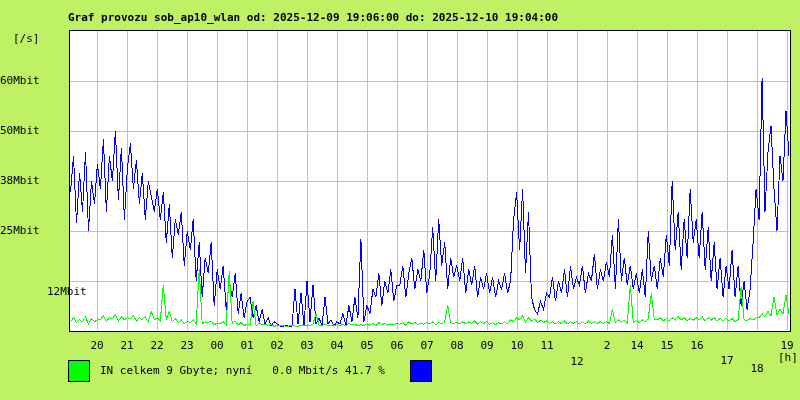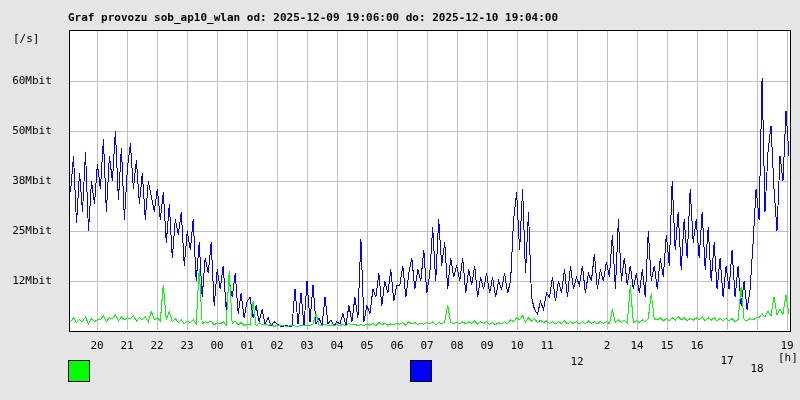--- a/index.html
+++ b/index.html
@@ -1,26 +1,26 @@
 <!DOCTYPE html>
 <html><head>
 <meta charset="utf-8">
 <style>
   html,body{margin:0;padding:0;}
   .screen{
     position:relative;width:800px;height:400px;overflow:hidden;
-    background:#e5e5e5;color:#000;
+    background:#bef264;color:#000;
     font-family:"DejaVu Sans Mono","Liberation Mono",monospace;
     font-size:11px;line-height:12px;
   }
   .title{position:absolute;left:68px;top:12px;font-weight:bold;white-space:pre;}
   .y-unit{position:absolute;left:13px;top:33px;}
   #chart-svg{position:absolute;left:0;top:0;}
   #y-labels{position:absolute;left:0;top:0;width:64px;height:340px;}
-  .ylab{position:absolute;left:0;width:64px;text-align:center;}
+  .ylab{position:absolute;left:0;width:64px;text-align:left;}
   #x-labels{position:absolute;left:0;top:340px;width:800px;height:14px;}
   .xlab{position:absolute;top:0;width:30px;text-align:center;}
   .x-unit{position:absolute;left:778px;top:352px;}
   .swatch{position:absolute;width:20px;height:20px;border:1px solid #000;}
   .swatch-in{left:68px;top:360px;}
   .swatch-out{left:410px;top:360px;}
   .leg-text{position:absolute;top:365px;white-space:pre;}
   .leg-in{left:100px;}
   .leg-out{left:440px;}
   .avail{position:absolute;left:438px;top:383px;white-space:pre;}
@@ -68,21 +68,21 @@
       <line x1="69" y1="331.5" x2="790.5" y2="331.5" stroke="#000000" stroke-width="1" shape-rendering="crispEdges"></line>
       <path d="M70.5 192.5 L73.5 156.0 L76.5 223.3 L79.5 172.7 L82.5 211.8 L85.5 151.8 L88.5 231.0 L91.5 181.0 L94.5 204.1 L97.4 164.3 L100.4 188.7 L103.4 139.3 L106.4 211.8 L109.4 156.0 L112.4 181.0 L115.4 131.0 L118.4 200.2 L121.4 147.7 L124.4 219.5 L127.4 168.5 L130.4 143.5 L133.4 188.7 L136.4 160.2 L139.4 204.1 L142.3 172.7 L145.3 219.5 L148.3 181.0 L151.3 196.4 L154.3 211.8 L157.3 188.7 L160.3 219.5 L163.3 192.5 L166.3 242.5 L169.3 204.1 L172.3 257.9 L175.3 219.5 L178.3 234.8 L181.3 211.8 L184.3 265.6 L187.3 231.0 L190.3 250.2 L193.2 219.5 L196.2 281.0 L199.2 242.5 L202.2 297.3 L205.2 257.9 L208.2 273.3 L211.2 242.5 L214.2 305.5 L217.2 269.5 L220.2 289.2 L223.2 265.6 L226.2 309.6 L229.2 281.0 L232.2 297.3 L235.2 273.3 L238.2 313.7 L241.1 293.3 L244.1 317.8 L247.1 301.4 L250.1 297.3 L253.1 317.8 L256.1 305.5 L259.1 321.8 L262.1 309.6 L265.1 323.9 L268.1 317.8 L271.1 325.9 L274.1 321.8 L277.1 323.9 L280.1 325.9 L283.1 326.7 L286.0 325.1 L289.0 326.7 L292.0 325.9 L295.0 289.2 L298.0 323.9 L301.0 293.3 L304.0 325.9 L307.0 281.0 L310.0 321.8 L313.0 285.1 L316.0 323.9 L319.0 317.8 L322.0 325.9 L325.0 297.3 L328.0 323.9 L331.0 319.8 L333.9 325.9 L336.9 321.8 L339.9 323.9 L342.9 313.7 L345.9 325.9 L348.9 305.5 L351.9 321.8 L354.9 297.3 L357.9 317.8 L360.9 238.7 L363.9 321.8 L366.9 305.5 L369.9 313.7 L372.9 289.2 L375.9 297.3 L378.9 273.3 L381.8 305.5 L384.8 281.0 L387.8 293.3 L390.8 269.5 L393.8 301.4 L396.8 285.1 L399.8 285.1 L402.8 265.6 L405.8 297.3 L408.8 273.3 L411.8 257.9 L414.8 289.2 L417.8 269.5 L420.8 281.0 L423.8 250.2 L426.8 293.3 L429.8 273.3 L432.7 227.2 L435.7 281.0 L438.7 219.5 L441.7 265.6 L444.7 242.5 L447.7 289.2 L450.7 257.9 L453.7 277.2 L456.7 265.6 L459.7 281.0 L462.7 257.9 L465.7 293.3 L468.7 269.5 L471.7 285.1 L474.7 265.6 L477.6 297.3 L480.6 277.2 L483.6 289.2 L486.6 273.3 L489.6 293.3 L492.6 277.2 L495.6 297.3 L498.6 281.0 L501.6 289.2 L504.6 273.3 L507.6 293.3 L510.6 281.0 L513.6 219.5 L516.6 192.5 L519.6 250.2 L522.6 188.7 L525.5 273.3 L528.5 211.8 L531.5 297.3 L534.5 309.6 L537.5 313.7 L540.5 301.4 L543.5 309.6 L546.5 293.3 L549.5 297.3 L552.5 277.2 L555.5 301.4 L558.5 281.0 L561.5 293.3 L564.5 269.5 L567.5 297.3 L570.5 265.6 L573.5 289.2 L576.4 277.2 L579.4 285.1 L582.4 265.6 L585.4 293.3 L588.4 273.3 L591.4 281.0 L594.4 254.1 L597.4 289.2 L600.4 269.5 L603.4 281.0 L606.4 261.8 L609.4 277.2 L612.4 234.8 L615.4 289.2 L618.4 219.5 L621.4 281.0 L624.3 257.9 L627.3 285.1 L630.3 265.6 L633.3 289.2 L636.3 273.3 L639.3 293.3 L642.3 269.5 L645.3 297.3 L648.3 231.0 L651.3 281.0 L654.3 265.6 L657.3 289.2 L660.3 257.9 L663.3 277.2 L666.3 234.8 L669.3 265.6 L672.2 181.0 L675.2 250.2 L678.2 211.8 L681.2 269.5 L684.2 219.5 L687.2 257.9 L690.2 188.7 L693.2 242.5 L696.2 219.5 L699.2 257.9 L702.2 211.8 L705.2 269.5 L708.2 227.2 L711.2 281.0 L714.2 242.5 L717.1 289.2 L720.1 257.9 L723.1 297.3 L726.1 265.6 L729.1 289.2 L732.1 250.2 L735.1 297.3 L738.1 265.6 L741.1 305.5 L744.1 281.0 L747.1 309.6 L750.1 289.2 L753.1 242.5 L756.1 188.7 L759.1 219.5 L762.1 77.7 L765.0 211.8 L768.0 151.8 L771.0 126.0 L774.0 188.7 L777.0 231.0 L780.0 156.0 L783.0 181.0 L786.0 111.0 L789.0 156.0 " fill="none" stroke="#0000ff" stroke-width="1" shape-rendering="crispEdges"></path>
       <path d="M70.5 321.8 L73.5 317.8 L76.5 322.6 L79.5 319.8 L82.5 321.8 L85.5 316.9 L88.5 323.9 L91.5 318.6 L94.5 321.8 L97.4 319.8 L100.4 319.8 L103.4 315.7 L106.4 321.8 L109.4 317.8 L112.4 318.6 L115.4 314.5 L118.4 321.0 L121.4 316.9 L124.4 319.8 L127.4 317.8 L130.4 318.6 L133.4 315.7 L136.4 321.0 L139.4 317.8 L142.3 319.8 L145.3 316.9 L148.3 321.8 L151.3 311.6 L154.3 319.8 L157.3 317.8 L160.3 321.0 L163.3 285.1 L166.3 319.8 L169.3 311.6 L172.3 321.8 L175.3 318.6 L178.3 322.6 L181.3 319.8 L184.3 323.9 L187.3 321.0 L190.3 322.6 L193.2 319.8 L196.2 323.9 L199.2 269.5 L202.2 323.9 L205.2 321.8 L208.2 322.6 L211.2 321.0 L214.2 325.1 L217.2 322.6 L220.2 323.9 L223.2 321.8 L226.2 325.1 L229.2 271.4 L232.2 323.9 L235.2 321.0 L238.2 325.1 L241.1 322.6 L244.1 325.9 L247.1 323.9 L250.1 325.1 L253.1 301.4 L256.1 325.9 L259.1 322.6 L262.1 325.1 L265.1 323.9 L268.1 325.9 L271.1 323.9 L274.1 326.7 L277.1 325.1 L280.1 325.9 L283.1 325.1 L286.0 326.7 L289.0 325.9 L292.0 325.1 L295.0 325.9 L298.0 326.7 L301.0 325.1 L304.0 325.9 L307.0 325.5 L310.0 325.9 L313.0 323.9 L316.0 313.7 L319.0 325.1 L322.0 325.9 L325.0 323.9 L328.0 325.9 L331.0 325.1 L333.9 325.9 L336.9 324.7 L339.9 325.9 L342.9 324.3 L345.9 325.9 L348.9 323.5 L351.9 325.1 L354.9 323.9 L357.9 325.9 L360.9 324.7 L363.9 325.5 L366.9 324.3 L369.9 325.1 L372.9 323.5 L375.9 325.9 L378.9 322.6 L381.8 324.7 L384.8 323.5 L387.8 325.1 L390.8 323.9 L393.8 324.7 L396.8 323.1 L399.8 324.3 L402.8 322.6 L405.8 325.1 L408.8 321.8 L411.8 323.9 L414.8 322.6 L417.8 324.7 L420.8 323.1 L423.8 324.3 L426.8 322.6 L429.8 323.9 L432.7 321.8 L435.7 324.7 L438.7 322.6 L441.7 323.9 L444.7 321.8 L447.7 305.5 L450.7 322.6 L453.7 323.9 L456.7 322.2 L459.7 323.9 L462.7 321.8 L465.7 323.9 L468.7 321.8 L471.7 323.5 L474.7 321.0 L477.6 323.9 L480.6 321.8 L483.6 323.5 L486.6 321.8 L489.6 324.3 L492.6 322.6 L495.6 324.7 L498.6 322.6 L501.6 323.9 L504.6 321.8 L507.6 323.9 L510.6 319.8 L513.6 321.8 L516.6 317.8 L519.6 319.8 L522.6 315.7 L525.5 321.8 L528.5 317.8 L531.5 321.0 L534.5 318.6 L537.5 322.6 L540.5 320.2 L543.5 322.6 L546.5 321.0 L549.5 323.5 L552.5 321.8 L555.5 323.9 L558.5 321.8 L561.5 323.5 L564.5 321.0 L567.5 323.9 L570.5 321.8 L573.5 323.5 L576.4 321.8 L579.4 323.9 L582.4 321.8 L585.4 323.9 L588.4 321.0 L591.4 323.5 L594.4 321.8 L597.4 323.9 L600.4 321.4 L603.4 323.5 L606.4 321.8 L609.4 323.5 L612.4 309.6 L615.4 322.6 L618.4 319.8 L621.4 322.6 L624.3 320.2 L627.3 323.1 L630.3 285.1 L633.3 322.6 L636.3 320.6 L639.3 322.6 L642.3 319.8 L645.3 321.8 L648.3 318.6 L651.3 293.3 L654.3 319.4 L657.3 319.8 L660.3 317.8 L663.3 321.0 L666.3 318.6 L669.3 321.0 L672.2 317.8 L675.2 320.2 L678.2 316.9 L681.2 319.8 L684.2 317.8 L687.2 320.6 L690.2 318.6 L693.2 320.2 L696.2 317.8 L699.2 319.8 L702.2 316.9 L705.2 321.0 L708.2 317.8 L711.2 320.2 L714.2 317.8 L717.1 321.0 L720.1 318.6 L723.1 320.6 L726.1 318.2 L729.1 321.0 L732.1 318.6 L735.1 321.8 L738.1 319.4 L741.1 287.1 L744.1 319.8 L747.1 321.0 L750.1 318.6 L753.1 320.2 L756.1 317.8 L759.1 317.8 L762.1 313.7 L765.0 316.9 L768.0 311.6 L771.0 315.7 L774.0 297.3 L777.0 314.5 L780.0 309.6 L783.0 313.7 L786.0 295.3 L789.0 313.7 " fill="none" stroke="#00ff00" stroke-width="1" shape-rendering="crispEdges"></path>
     </svg>
 
   <div id="y-labels">
       <div class="ylab" style="top: 75px;">60Mbit</div>
       <div class="ylab" style="top: 125px;">50Mbit</div>
       <div class="ylab" style="top: 175px;">38Mbit</div>
       <div class="ylab" style="top: 225px;">25Mbit</div>
-      <div class="ylab" style="top: 275px;">12Mbit</div>
+      <div class="ylab" style="top: 286px; margin-left: 47px;">12Mbit</div>
     </div>
   <div id="x-labels">
       <div class="xlab" style="left: 82px;">20</div>
       <div class="xlab" style="left: 112px;">21</div>
       <div class="xlab" style="left: 142px;">22</div>
       <div class="xlab" style="left: 172px;">23</div>
       <div class="xlab" style="left: 202px;">00</div>
       <div class="xlab" style="left: 232px;">01</div>
       <div class="xlab" style="left: 262px;">02</div>
       <div class="xlab" style="left: 292px;">03</div>
@@ -99,17 +99,18 @@
       <div class="xlab" style="left: 622px;">14</div>
       <div class="xlab" style="left: 652px;">15</div>
       <div class="xlab" style="left: 682px;">16</div>
       <div class="xlab" style="left: 712px; margin-top: 15px;">17</div>
       <div class="xlab" style="left: 742px; margin-top: 23px;">18</div>
       <div class="xlab" style="left: 772px;">19</div>
     </div>
   <div class="x-unit">[h]</div>
 
   <div class="swatch swatch-in" id="swatch-in" style="background: rgb(0, 255, 0);"></div>
+  <div class="leg-text leg-in">IN celkem 9 Gbyte; nyní   0.0 Mbit/s 41.7 %</div>
 
   <div class="swatch swatch-out" id="swatch-out" style="background: rgb(0, 0, 255);"></div>
 
 
 </div>
 
 </body></html>

